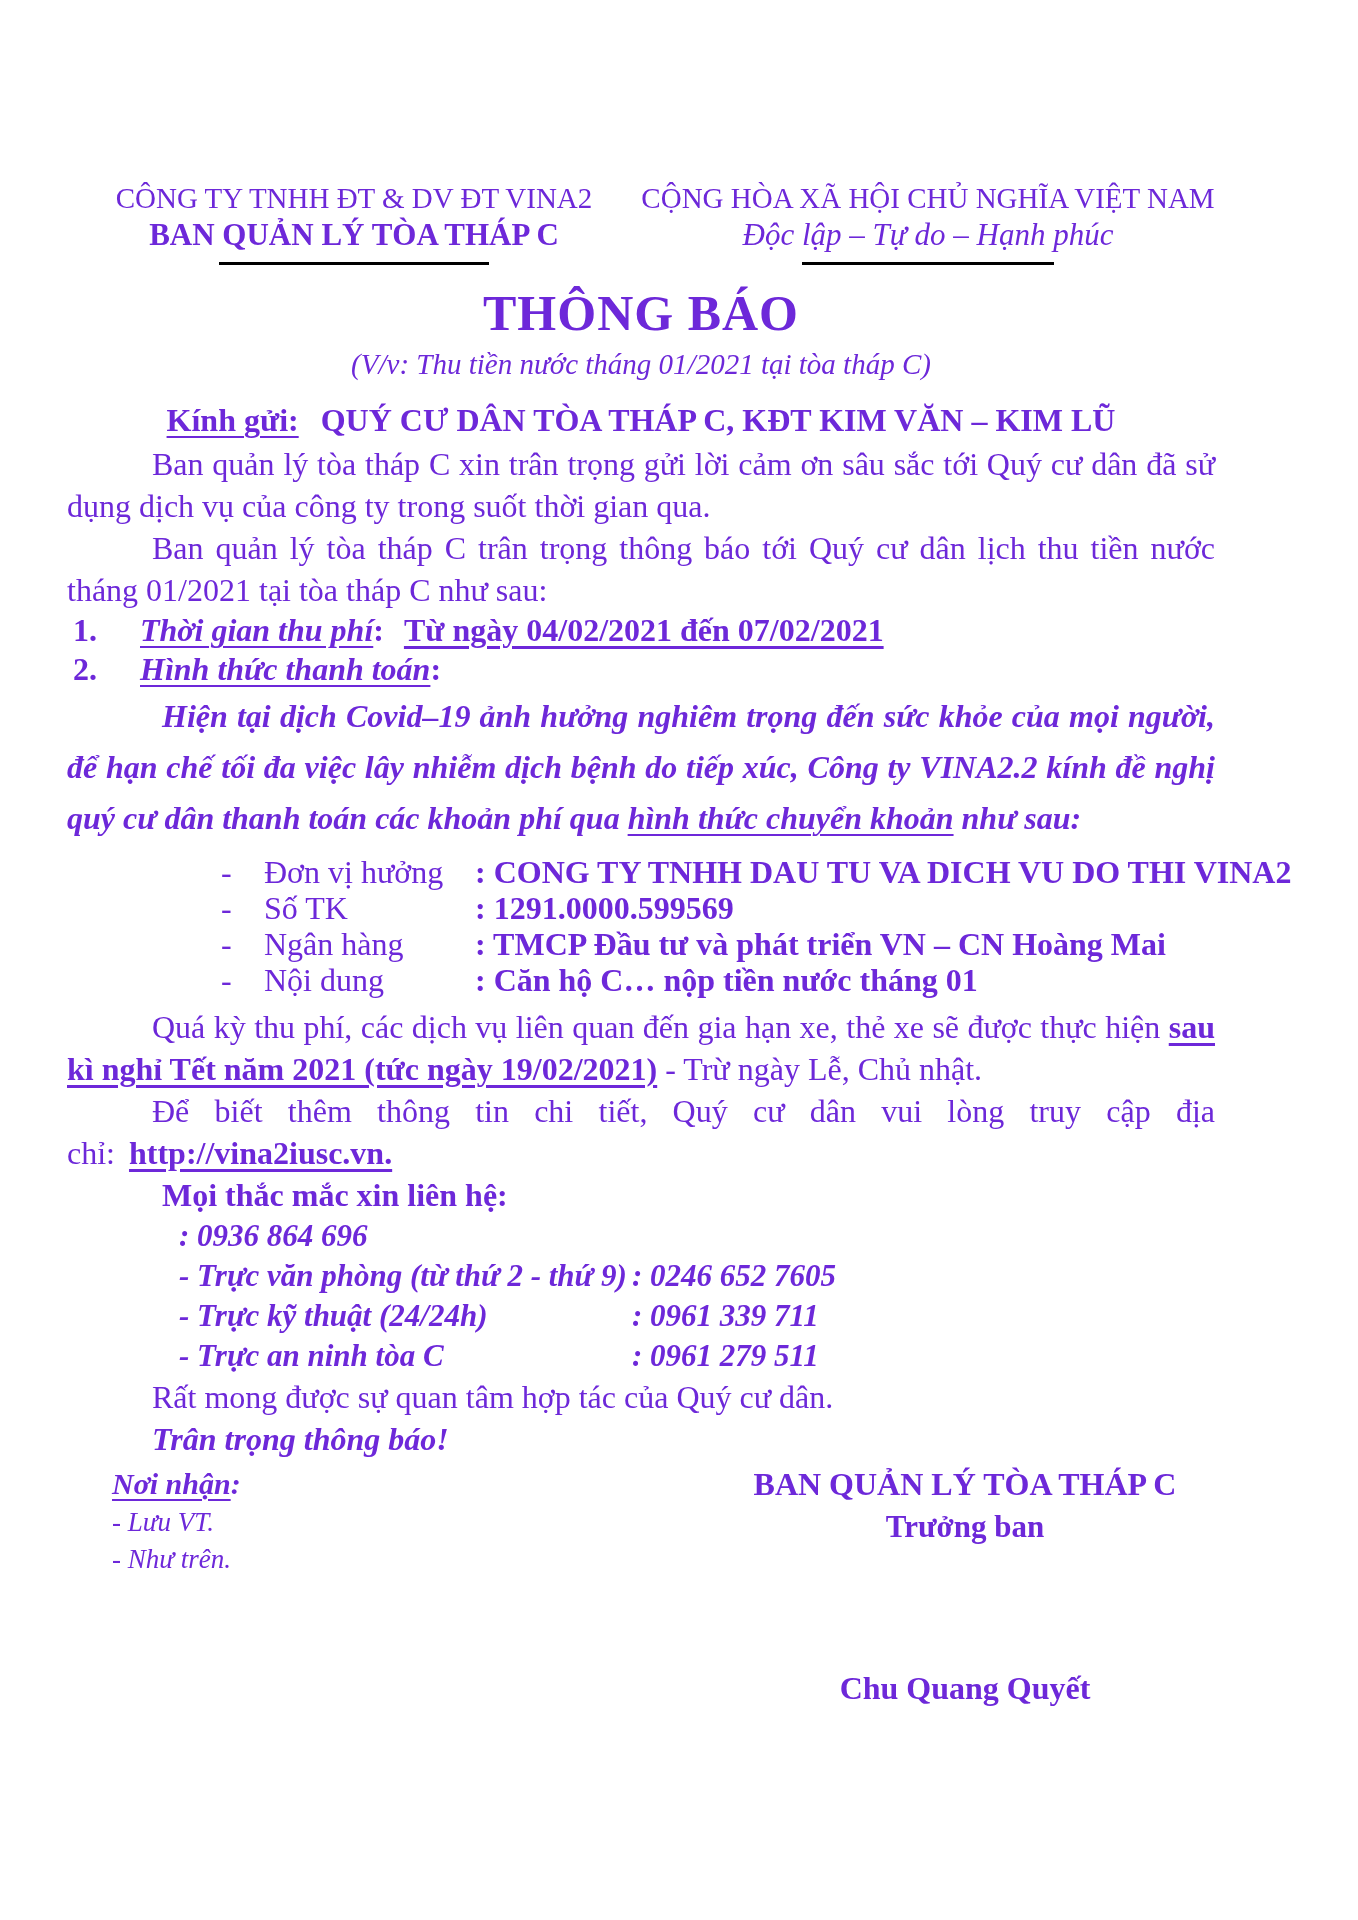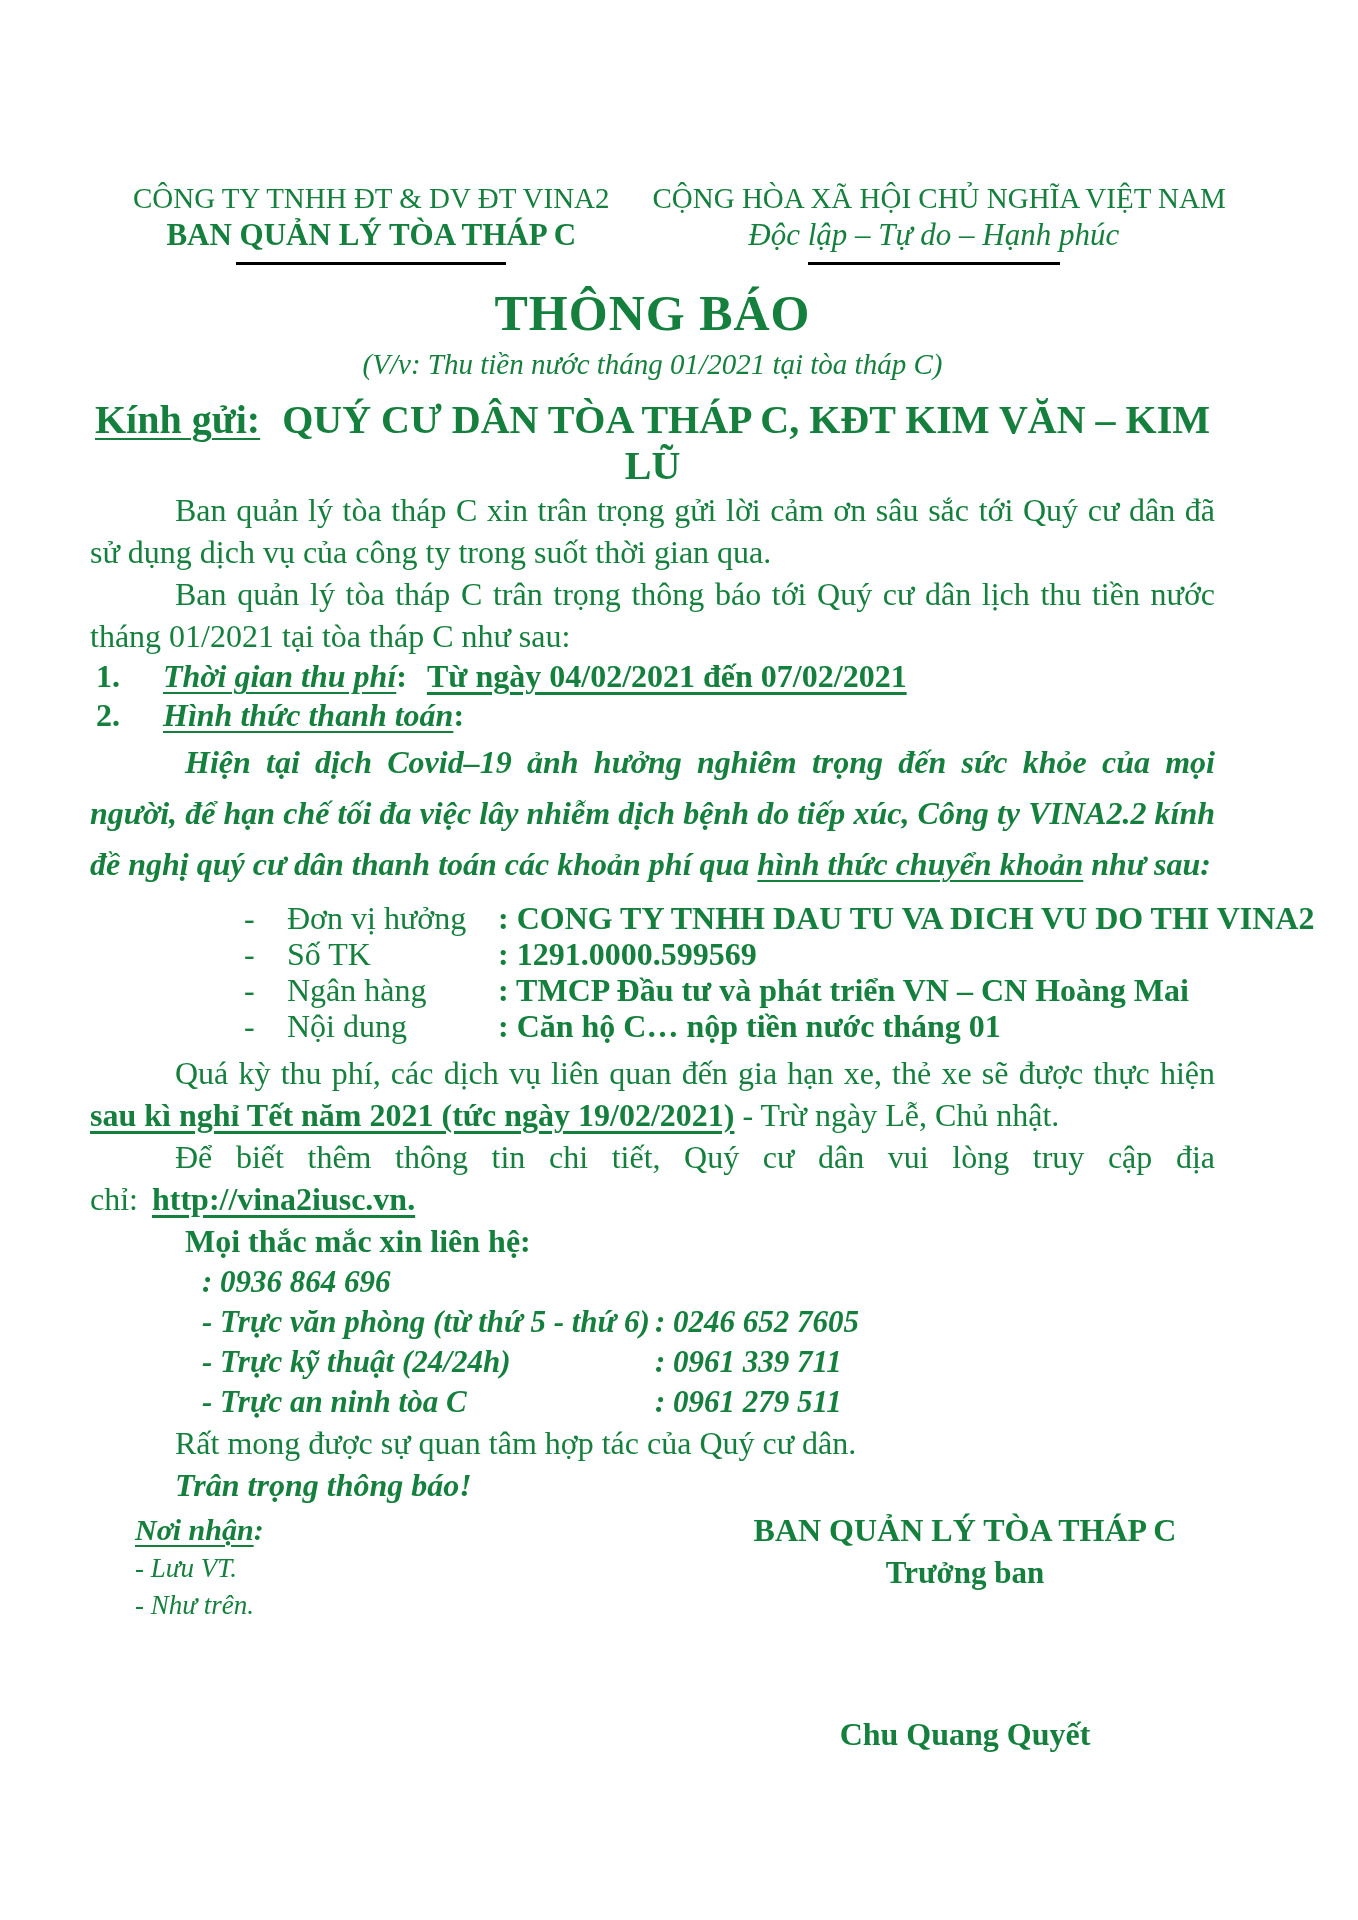--- a/index.html
+++ b/index.html
@@ -2,24 +2,24 @@
 <html><head>
 <meta charset="utf-8">
 <style>
   html, body { margin: 0; padding: 0; background: #ffffff; }
   .page {
     position: relative;
     width: 1358px;
     height: 1892px;
     margin: 0 auto;
     background: #ffffff;
-    color: #15803d;
+    color: #6d28d9;
     font-family: "Liberation Serif", "DejaVu Serif", serif;
     box-sizing: border-box;
-    padding: 180px 143px 0 90px;
+    padding: 180px 143px 0 67px;
     overflow: hidden;
   }
   .u { text-decoration: underline; text-underline-offset: 5px; text-decoration-thickness: 2px; }
   .ub { text-decoration: underline; text-underline-offset: 5px; text-decoration-thickness: 2.5px; }
   .b { font-weight: bold; }
 
   
   .header-row { display: flex; }
   .header-col { width: 50%; text-align: center; }
   .hdr-line1 { font-size: 29px; line-height: 36px; white-space: nowrap; }
@@ -31,21 +31,21 @@
 
   .num-date-row { display: flex; margin-top: 24px; }
   .num-cell, .date-cell { width: 50%; text-align: center; font-size: 31px; line-height: 40px; white-space: pre-wrap; }
   .date-cell { font-style: italic; }
 
   
   .title { text-align: center; font-size: 50px; line-height: 60px; font-weight: bold; margin-top: 18px; letter-spacing: 1px; }
   .subtitle { text-align: center; font-size: 29px; line-height: 38px; font-style: italic; margin-top: 2px; }
 
   
-  .kinhgui { text-align: center; margin-top: 14px; font-size: 40px; line-height: 46px; font-weight: bold; }
+  .kinhgui { text-align: center; margin-top: 14px; font-size: 32px; line-height: 46px; font-weight: bold; }
   .kinhgui-label { margin-right: 22px; }
 
   
   .para { font-size: 32px; line-height: 42px; text-align: justify; text-indent: 85px; }
 
   
   .olist-item { display: flex; font-size: 32px; line-height: 39px; font-weight: bold; }
   .olist-num { flex: none; width: 73px; padding-left: 6px; box-sizing: border-box; }
   .olist-label { font-style: italic; }
   .olist-colon { margin-right: 20px; }
@@ -153,21 +153,21 @@
     <span>Để biết thêm thông tin chi tiết, Quý cư dân vui lòng truy cập địa chỉ:</span><span class="b ub website-url">http://vina2iusc.vn.</span>
   </div>
 
   <div class="contact-heading">Mọi thắc mắc xin liên hệ:</div>
 
   <div>
     <div class="contact-row">
       <div class="contact-value">: 0936 864 696</div>
     </div>
     <div class="contact-row">
-      <div class="contact-label">- Trực văn phòng (từ thứ 5 - thứ 6)</div>
+      <div class="contact-label">- Trực văn phòng (từ thứ 2 - thứ 9)</div>
       <div class="contact-value">: 0246 652 7605</div>
     </div>
     <div class="contact-row">
       <div class="contact-label">- Trực kỹ thuật (24/24h)</div>
       <div class="contact-value">: 0961 339 711</div>
     </div>
     <div class="contact-row">
       <div class="contact-label">- Trực an ninh tòa C</div>
       <div class="contact-value">: 0961 279 511</div>
     </div>

